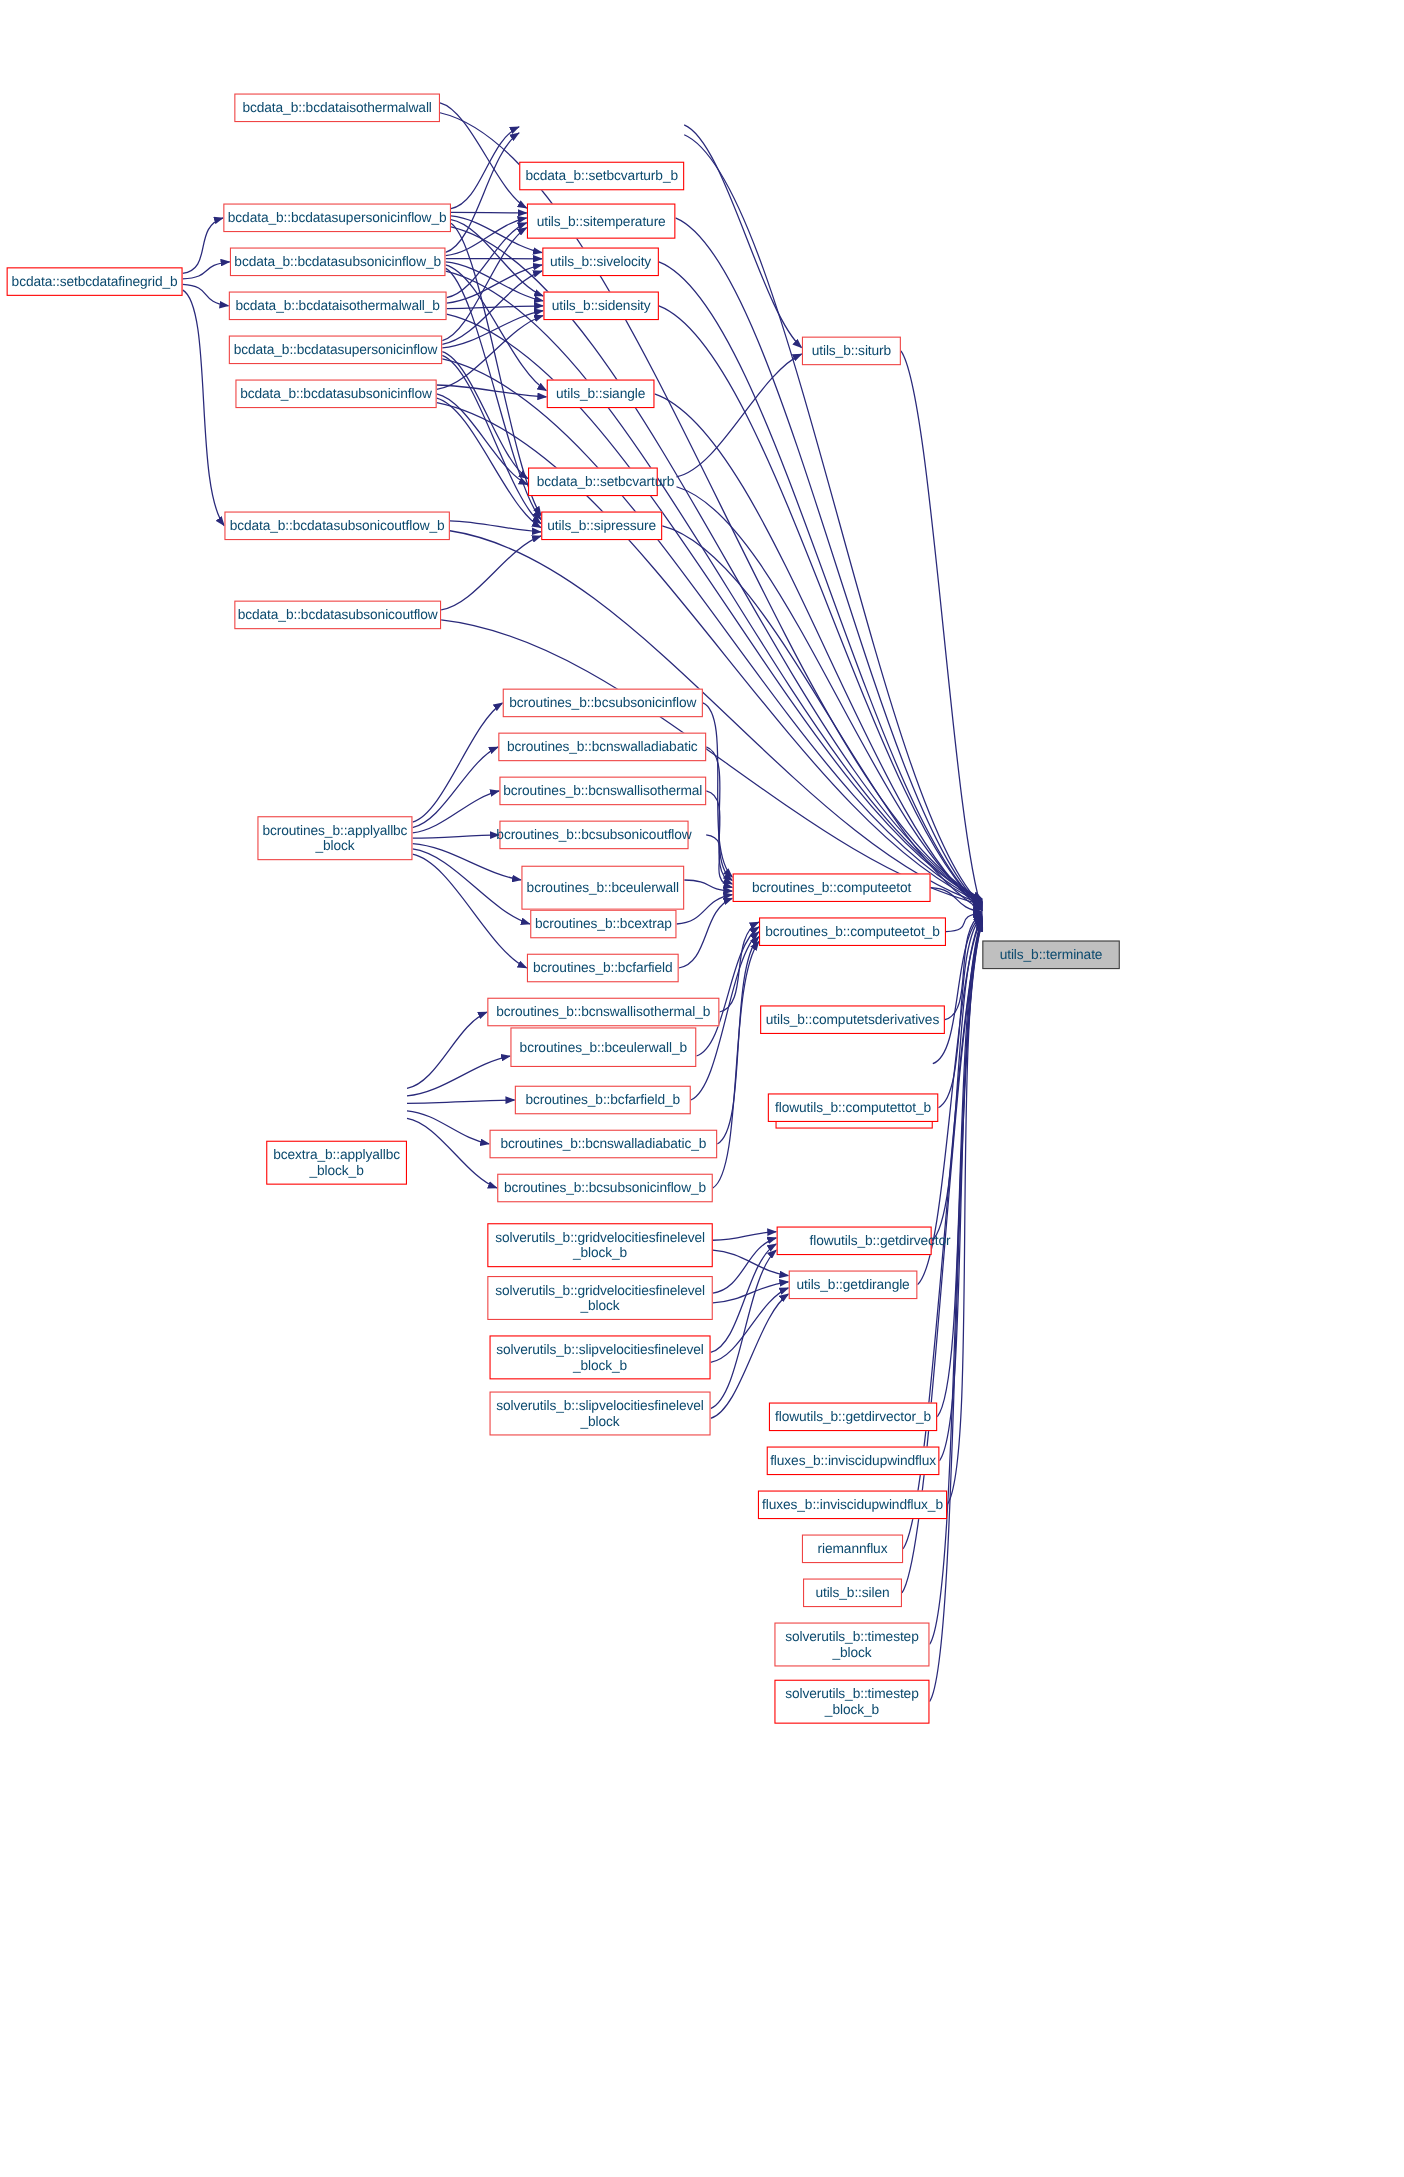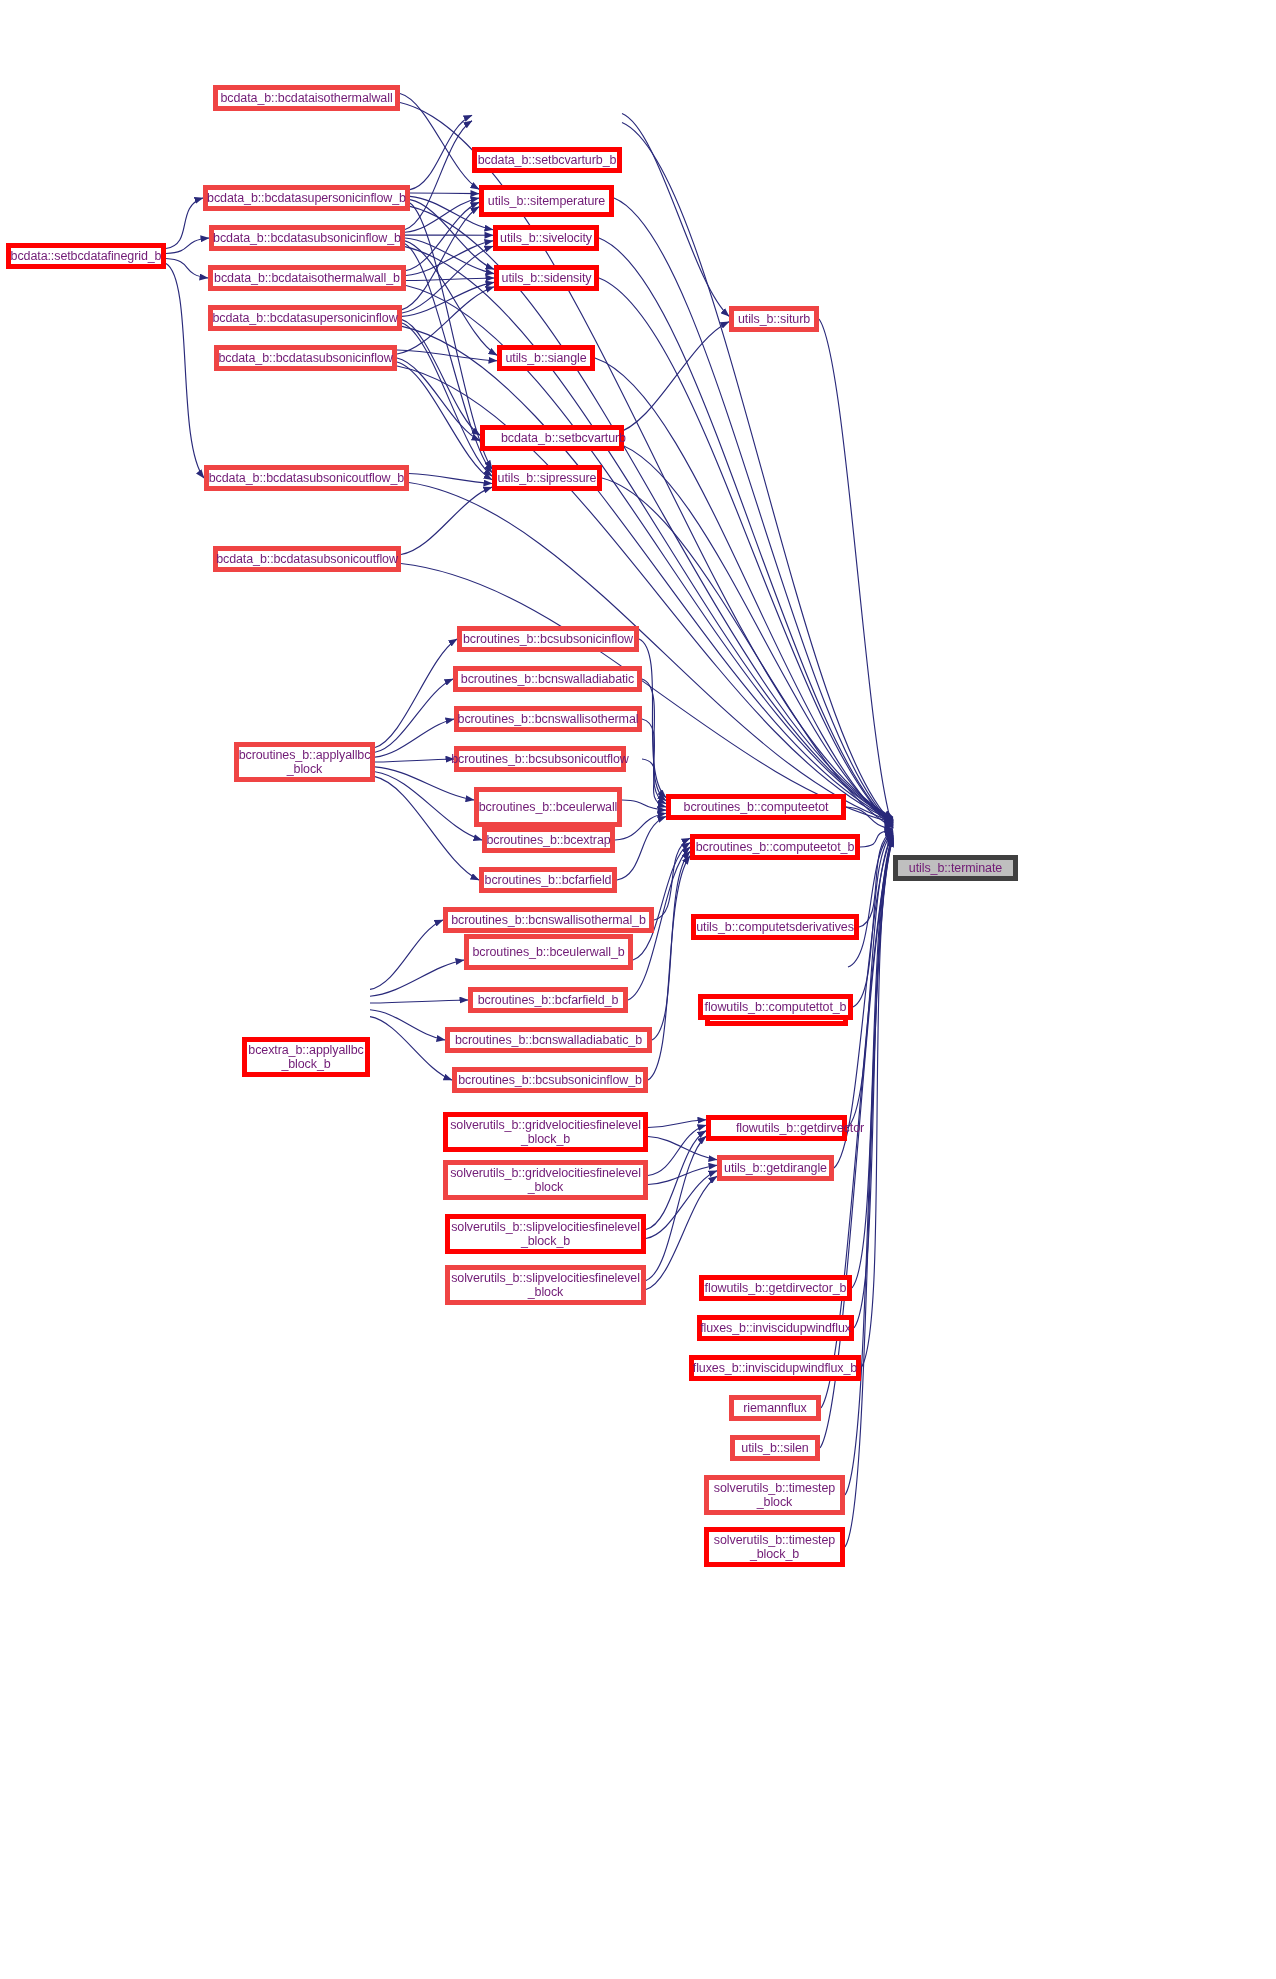--- a/index.html
+++ b/index.html
@@ -31,22 +31,22 @@
     height: 1979px;
   }
   .gnode {
     position: absolute;
     box-sizing: border-box;
     display: flex;
     align-items: center;
     justify-content: center;
     text-align: center;
     background: #ffffff;
-    border: 5px solid #ef4444;
-    color: #701a75;
+    border: 1px solid #ef4444;
+    color: #0c4a6e;
     font-size: 12.5px;
     line-height: 14px;
     white-space: pre-line;
     letter-spacing: -0.1px;
     cursor: pointer;
   }
   .gnode.red {
     border-color: #ff0000;
   }
   .gnode.current {
@@ -174,21 +174,21 @@
       <div class="gnode" style="left: 208px; top: 265px; width: 198px; height: 26px;"><span class="lbl">bcdata_b::bcdataisothermalwall_b</span></div>
       <div class="gnode" style="left: 208px; top: 305px; width: 194px; height: 26px;"><span class="lbl">bcdata_b::bcdatasupersonicinflow</span></div>
       <div class="gnode" style="left: 214px; top: 345px; width: 183px; height: 26px;"><span class="lbl">bcdata_b::bcdatasubsonicinflow</span></div>
       <div class="gnode" style="left: 204px; top: 465px; width: 205px; height: 26px;"><span class="lbl">bcdata_b::bcdatasubsonicoutflow_b</span></div>
       <div class="gnode" style="left: 213px; top: 546px; width: 188px; height: 26px;"><span class="lbl">bcdata_b::bcdatasubsonicoutflow</span></div>
       <div class="gnode red" style="left: 472px; top: 105px; width: 150px; height: 26px; margin-top: 42px;"><span class="lbl">bcdata_b::setbcvarturb_b</span></div>
       <div class="gnode red" style="left: 479px; top: 185px; width: 135px; height: 32px;"><span class="lbl">utils_b::sitemperature</span></div>
       <div class="gnode red" style="left: 493px; top: 225px; width: 106px; height: 26px;"><span class="lbl">utils_b::sivelocity</span></div>
       <div class="gnode red" style="left: 494px; top: 265px; width: 105px; height: 26px;"><span class="lbl">utils_b::sidensity</span></div>
       <div class="gnode red" style="left: 497px; top: 345px; width: 98px; height: 26px;"><span class="lbl">utils_b::siangle</span></div>
-      <div class="gnode red" style="left: 480px; top: 425px; width: 144px; height: 26px; padding-left: 23px;"><span class="lbl">bcdata_b::setbcvarturb</span></div>
+      <div class="gnode red" style="left: 480px; top: 425px; width: 118px; height: 26px; padding-left: 23px;"><span class="lbl">bcdata_b::setbcvarturb</span></div>
       <div class="gnode red" style="left: 492px; top: 465px; width: 110px; height: 26px;"><span class="lbl">utils_b::sipressure</span></div>
       <div class="gnode" style="left: 729px; top: 306px; width: 90px; height: 26px;"><span class="lbl">utils_b::siturb</span></div>
       <div class="gnode" style="left: 234px; top: 742px; width: 141px; height: 40px;"><span class="lbl">bcroutines_b::applyallbc
 _block</span></div>
       <div class="gnode red" style="left: 242px; top: 1037px; width: 128px; height: 40px;"><span class="lbl">bcextra_b::applyallbc
 _block_b</span></div>
       <div class="gnode" style="left: 457px; top: 626px; width: 182px; height: 26px;"><span class="lbl">bcroutines_b::bcsubsonicinflow</span></div>
       <div class="gnode" style="left: 453px; top: 666px; width: 189px; height: 26px;"><span class="lbl">bcroutines_b::bcnswalladiabatic</span></div>
       <div class="gnode" style="left: 454px; top: 706px; width: 188px; height: 26px;"><span class="lbl">bcroutines_b::bcnswallisothermal</span></div>
       <div class="gnode" style="left: 454px; top: 746px; width: 172px; height: 26px;"><span class="lbl">bcroutines_b::bcsubsonicoutflow</span></div>

